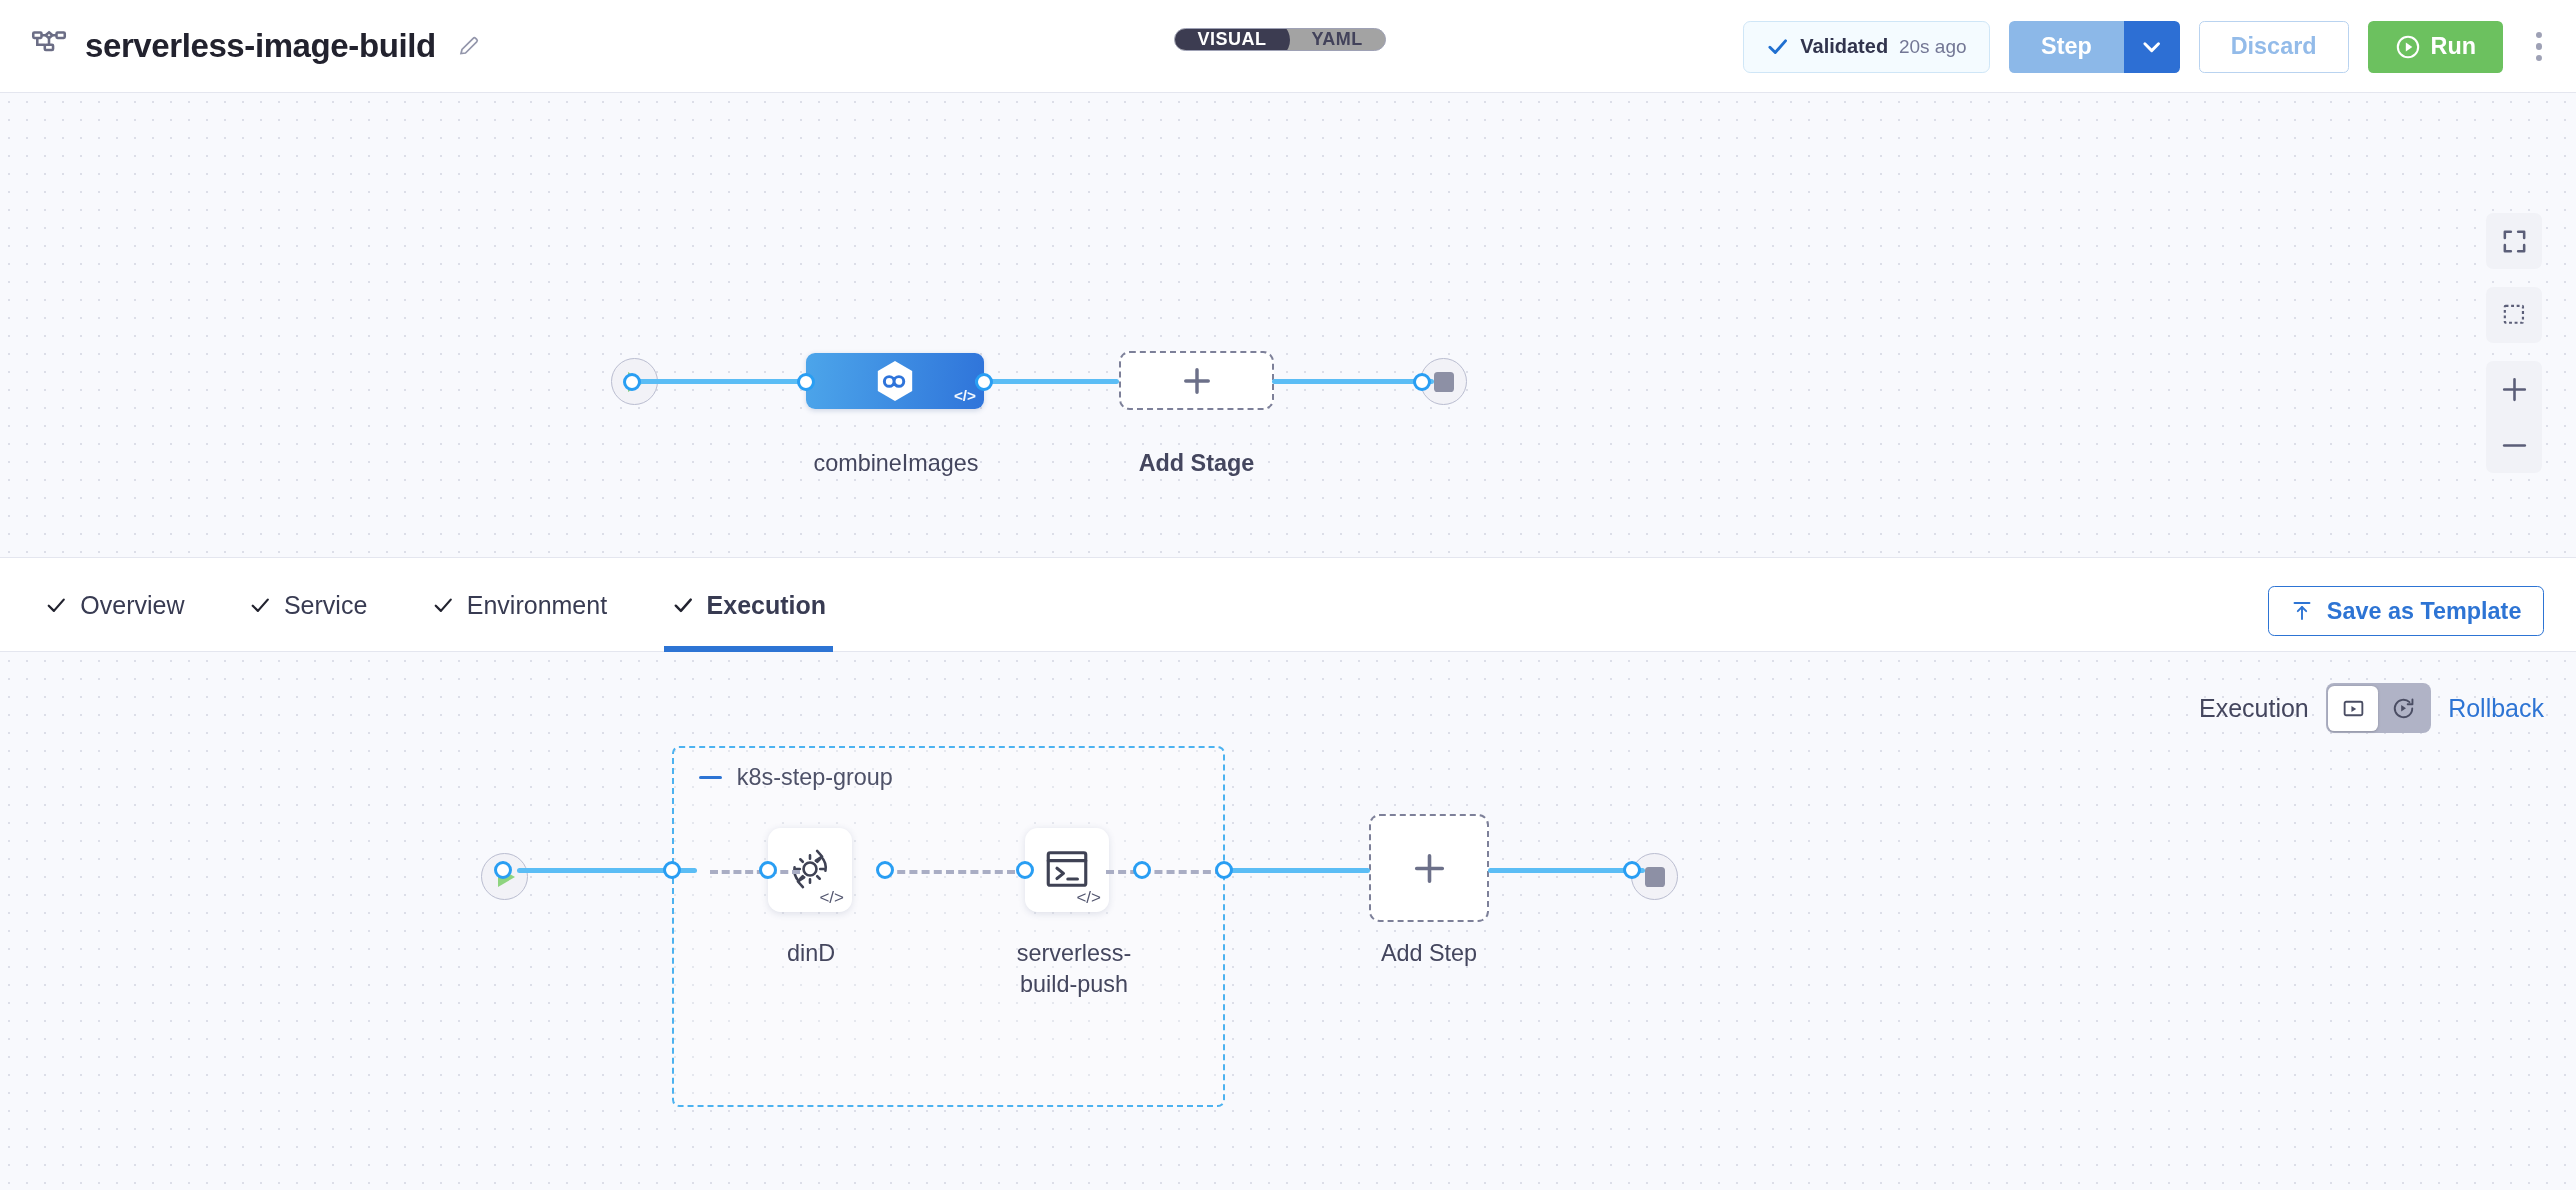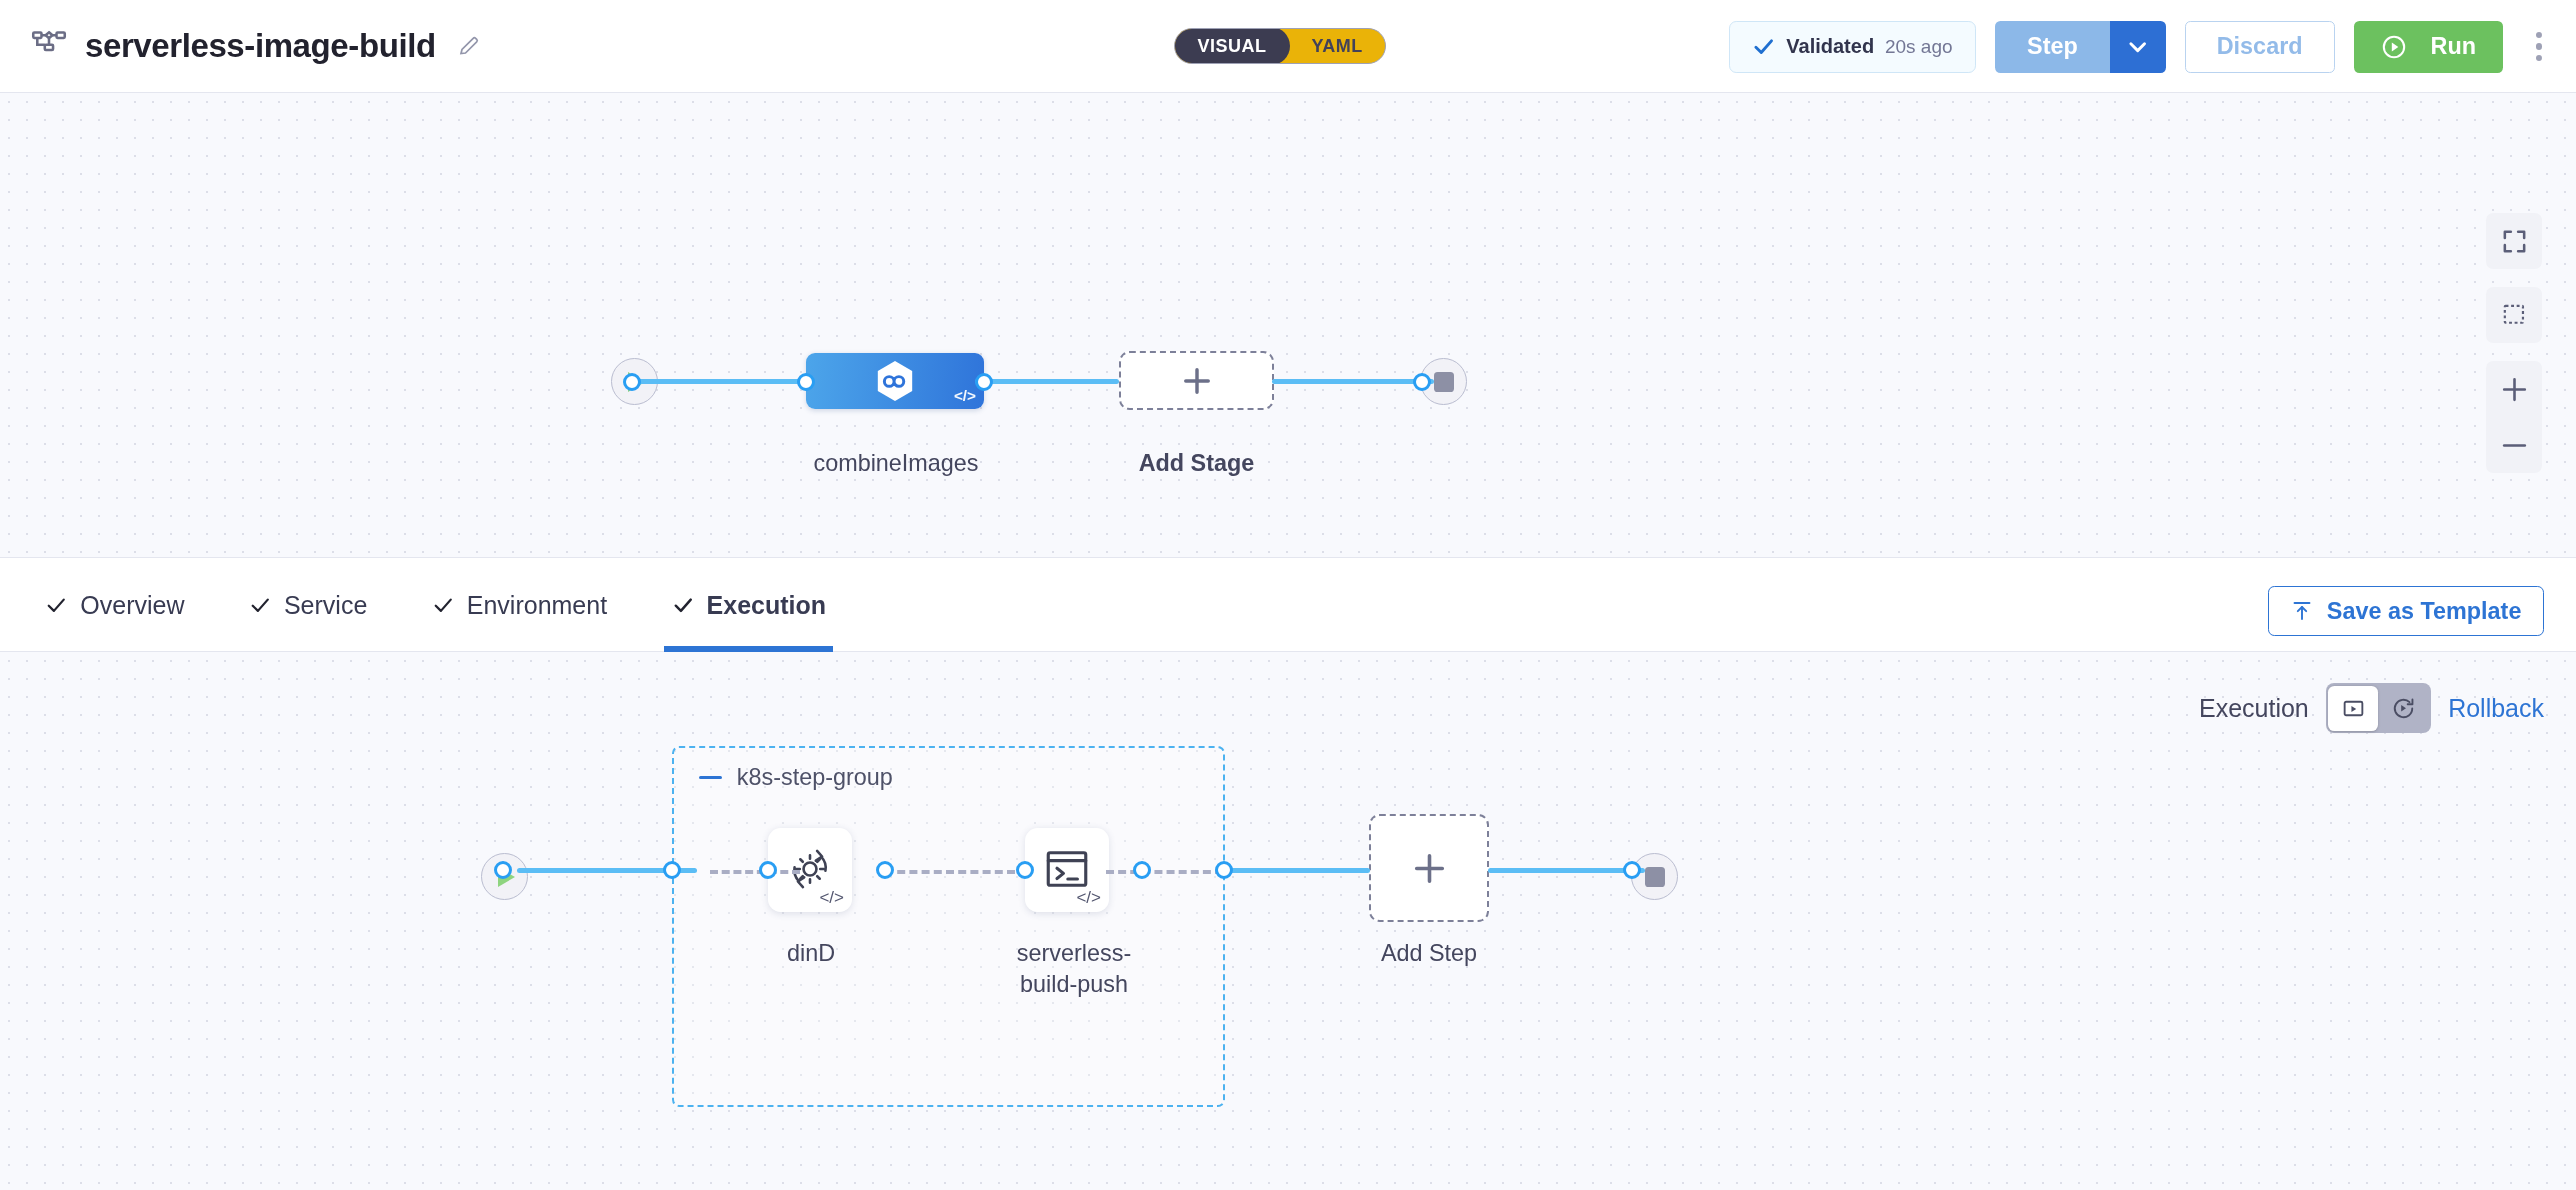--- a/index.html
+++ b/index.html
@@ -22,22 +22,22 @@
   .pipeline-icon { width: 36px; height: 36px; color: #6b6d85; flex: none; }
   .pipeline-title {
     font-size: 33px; font-weight: bold; color: #22222e;
     letter-spacing: -0.4px; white-space: nowrap;
   }
   .edit-pencil { width: 24px; height: 24px; color: #9396ab; flex: none; margin-left: 3.6px; }
 
   .mode-toggle {
     position: absolute; left: 1174px; top: 28px;
     display: flex; align-items: center;
-    height: 36px; border: 1.3px solid #9ea1b5;
-    border-radius: 20px; background: #eab308; overflow: hidden;
+    height: 23px; border: 1.3px solid #9ea1b5;
+    border-radius: 20px; background: #a3a3a3; overflow: hidden;
   }
   .mode-opt {
     font-size: 18px; font-weight: bold; letter-spacing: 0.5px;
     height: 36px; display: flex; align-items: center; justify-content: center;
     padding: 0 22.5px;
   }
   .mode-opt.active { background: #3c3c51; color: #ffffff; border-radius: 20px; margin: -0.9px; height: 38px; padding: 0 23.4px; }
   .mode-opt.inactive { color: #42425a; }
 
   .hdr-right {
@@ -71,21 +71,21 @@
   .discard-btn {
     height: 52px; padding: 0 31px;
     background: #ffffff; border: 0.9px solid #b9d3f0; border-radius: 5.4px;
     color: #93bbe9; font-size: 23.4px; font-weight: bold;
     font-family: inherit; display: flex; align-items: center;
   }
   .run-btn {
     height: 52px; padding: 0 27px;
     background: #6cc15f; border: none; border-radius: 5.4px;
     color: #ffffff; font-size: 23.4px; font-weight: bold;
-    font-family: inherit; display: flex; align-items: center; gap: 24px;
+    font-family: inherit; display: flex; align-items: center; gap: 10px;
   }
   .run-icon { width: 26px; height: 26px; flex: none; }
   .kebab { width: 34px; height: 52px; display: flex; flex-direction: column;
            align-items: center; justify-content: center; gap: 5.4px; }
   .kebab span { width: 6.3px; height: 6.3px; border-radius: 50%; background: #9ea1b5; display: block; }
 
   
   .canvas {
     position: absolute; left: 0;
     background-color: #f8f9fd;

